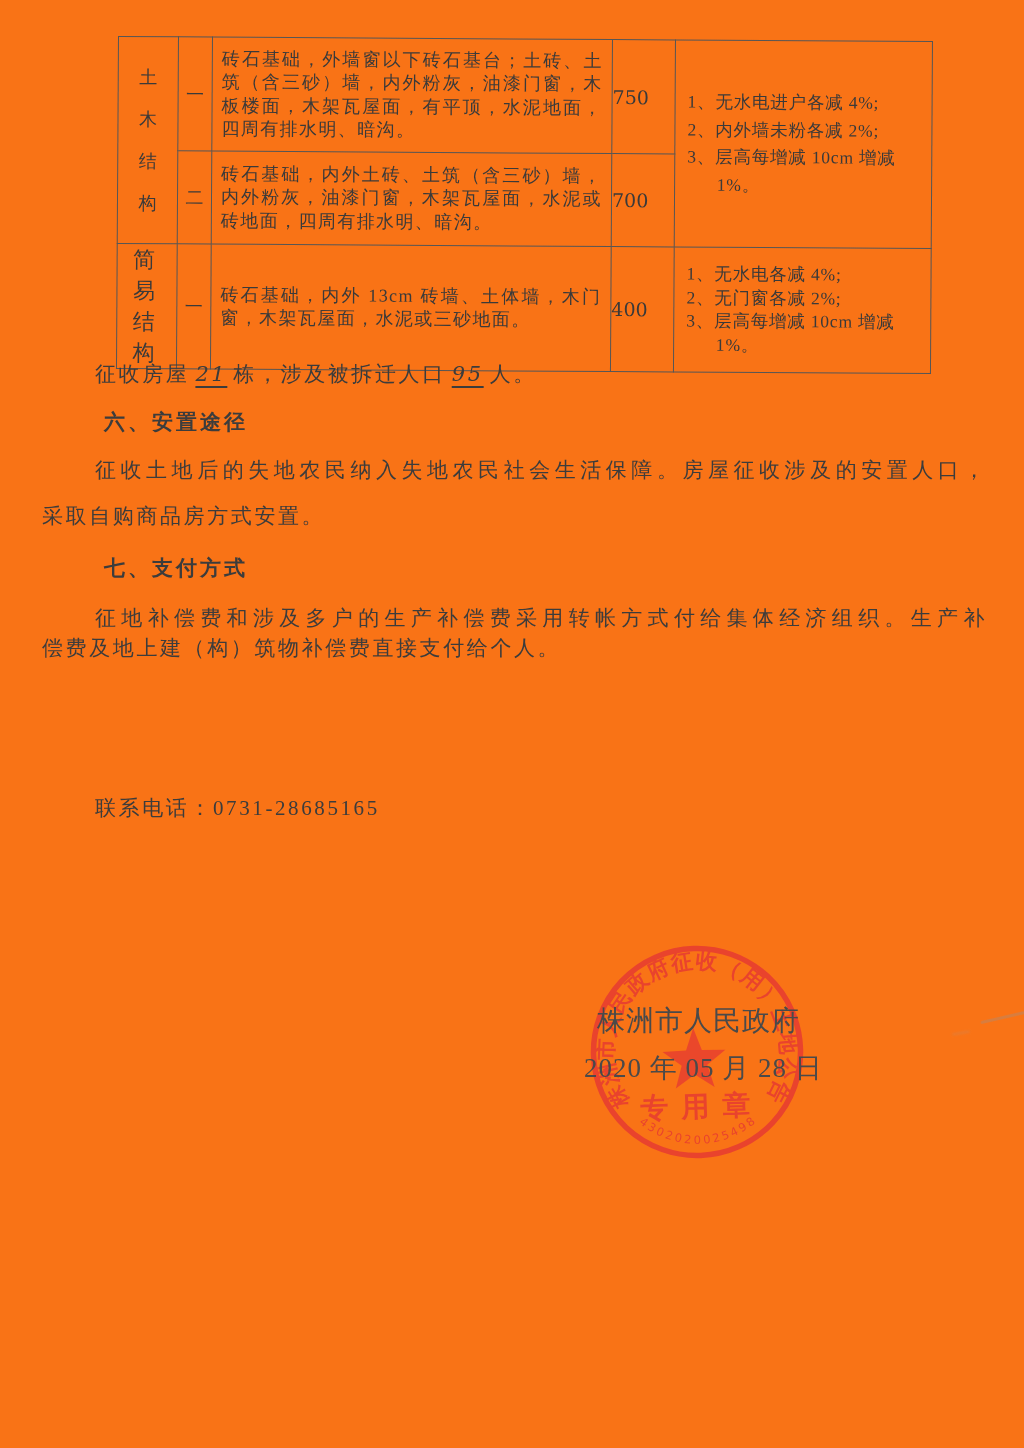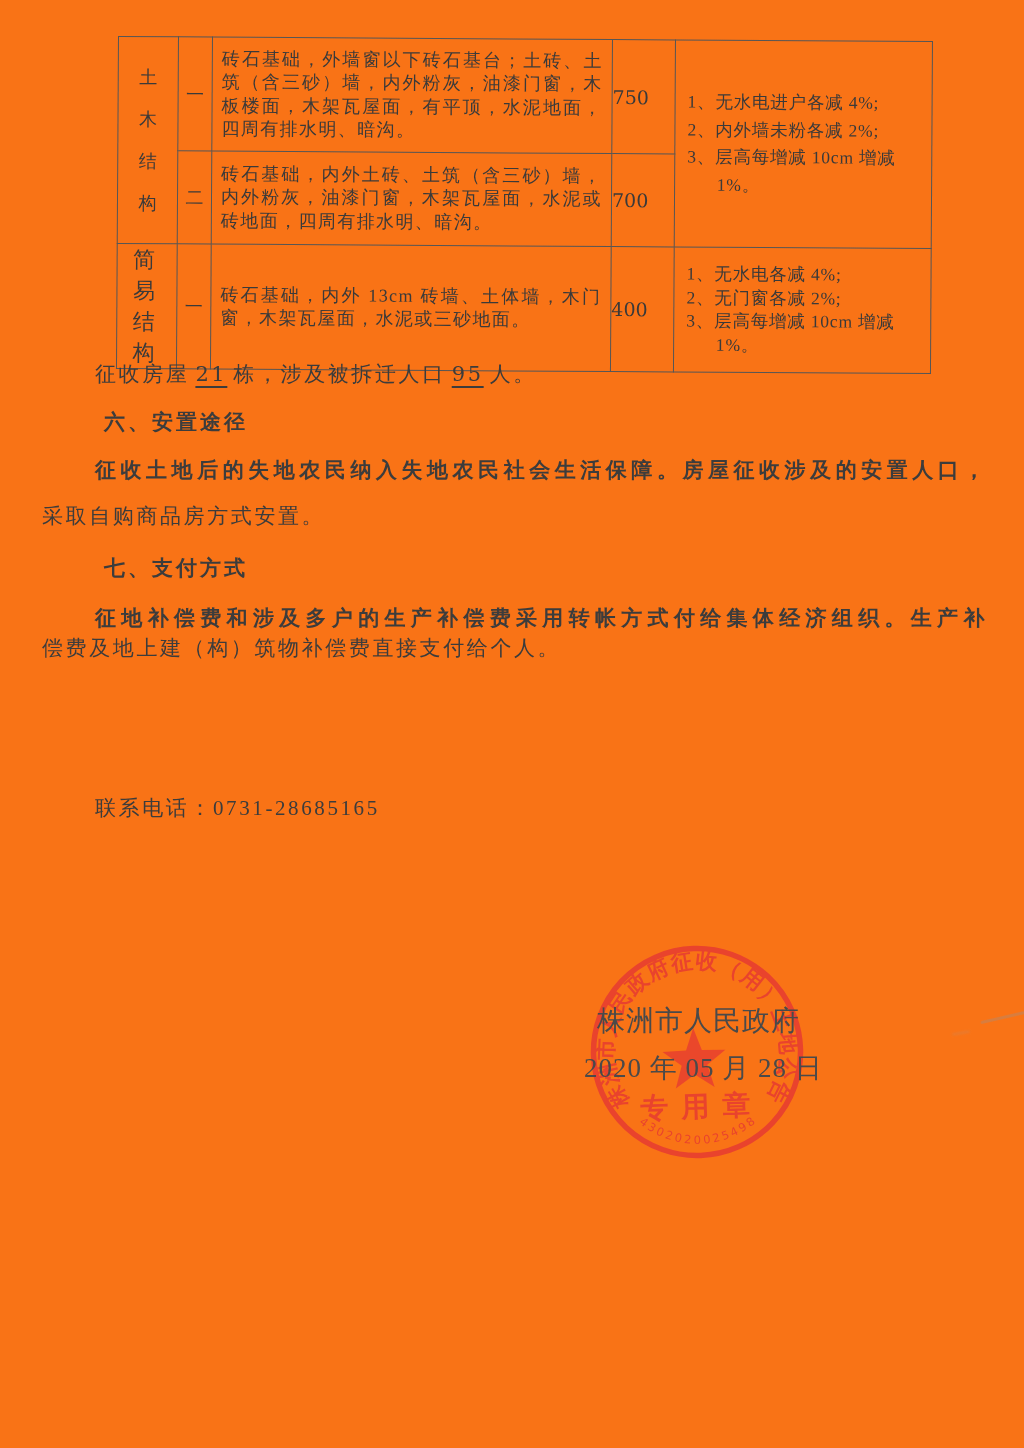--- a/index.html
+++ b/index.html
@@ -54,27 +54,28 @@
     letter-spacing: 2.6px;
     color: #3c3c3c;
     white-space: nowrap;
   }
   .tline.wrapfit { white-space: normal; }
   .fill {
     white-space: normal;
     text-align: justify;
     text-align-last: justify;
   }
-  .ind { padding-left: 53px; font-weight: bold; }
+  .ind { padding-left: 53px; }
   .hd { font-weight: 700; letter-spacing: 3px; padding-left: 62px; }
   .uline {
     text-decoration: underline;
     text-underline-offset: 5px;
     font-family: "DejaVu Serif", serif;
     margin: 8px 6px;
+    font-style: italic;
   }
 
   
   .seal {
     position: absolute;
     left: 580px;
     top: 935px;
     width: 234px;
     height: 234px;
     transform: rotate(-2deg);

